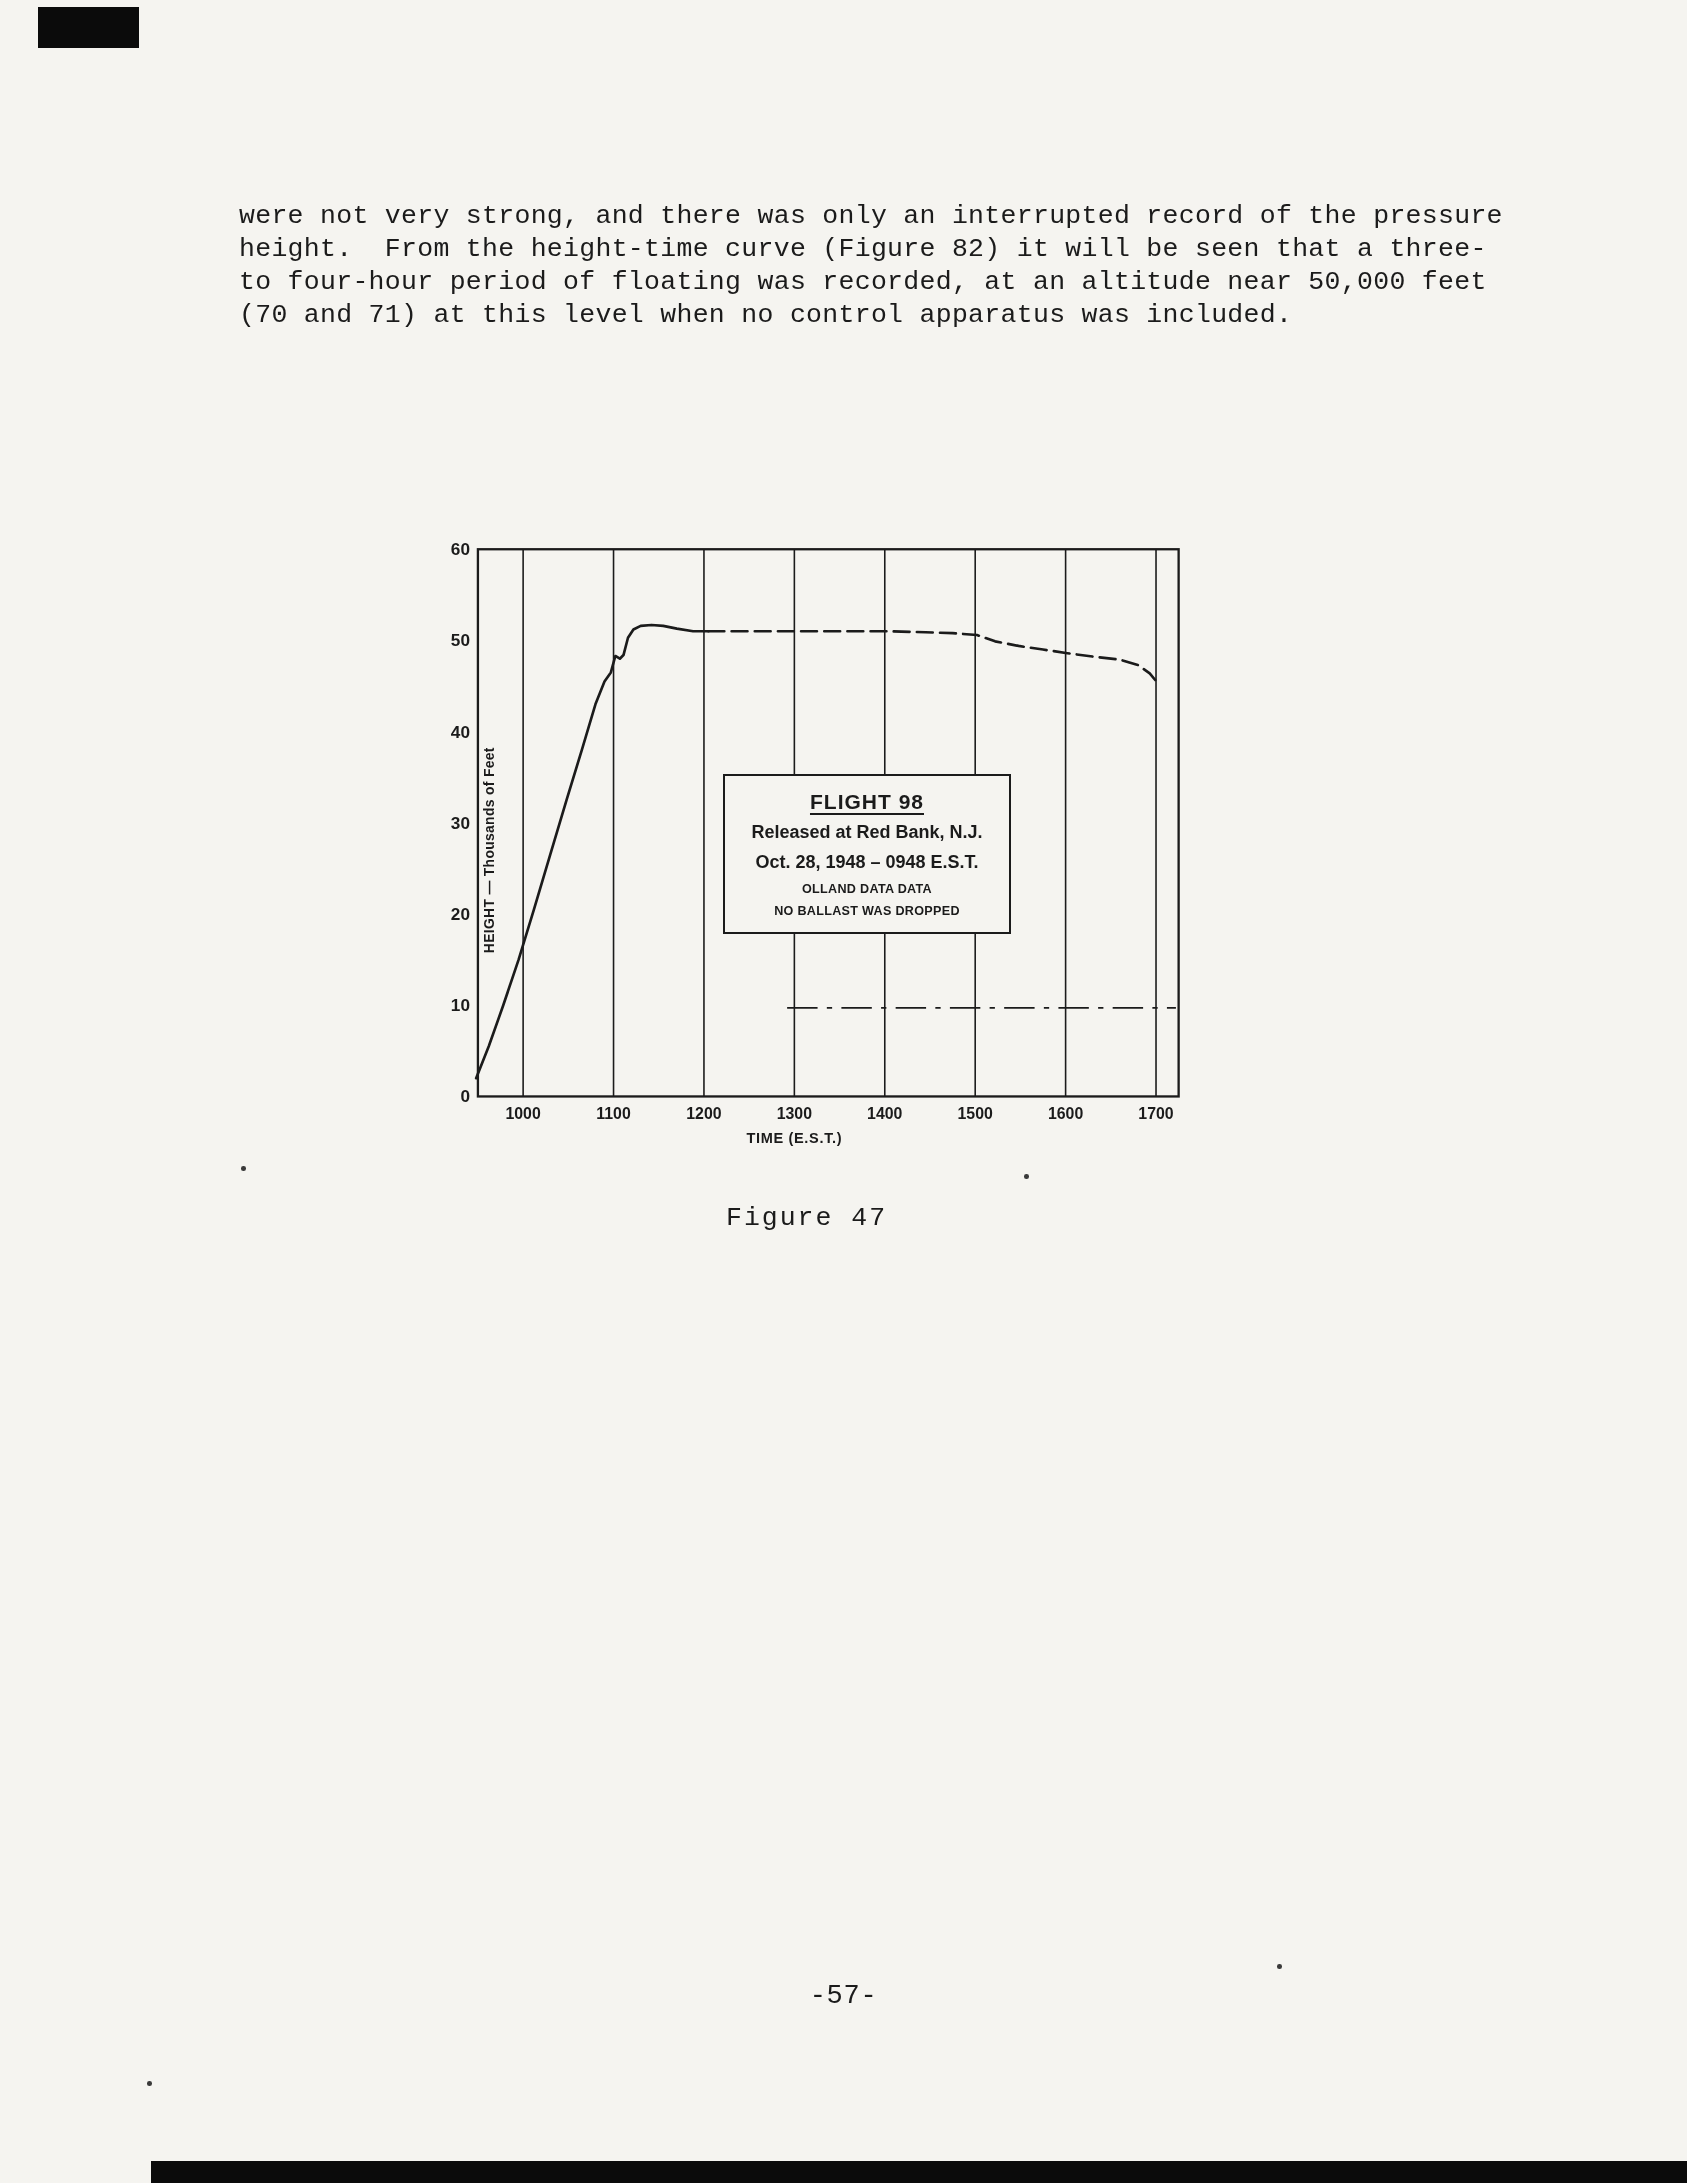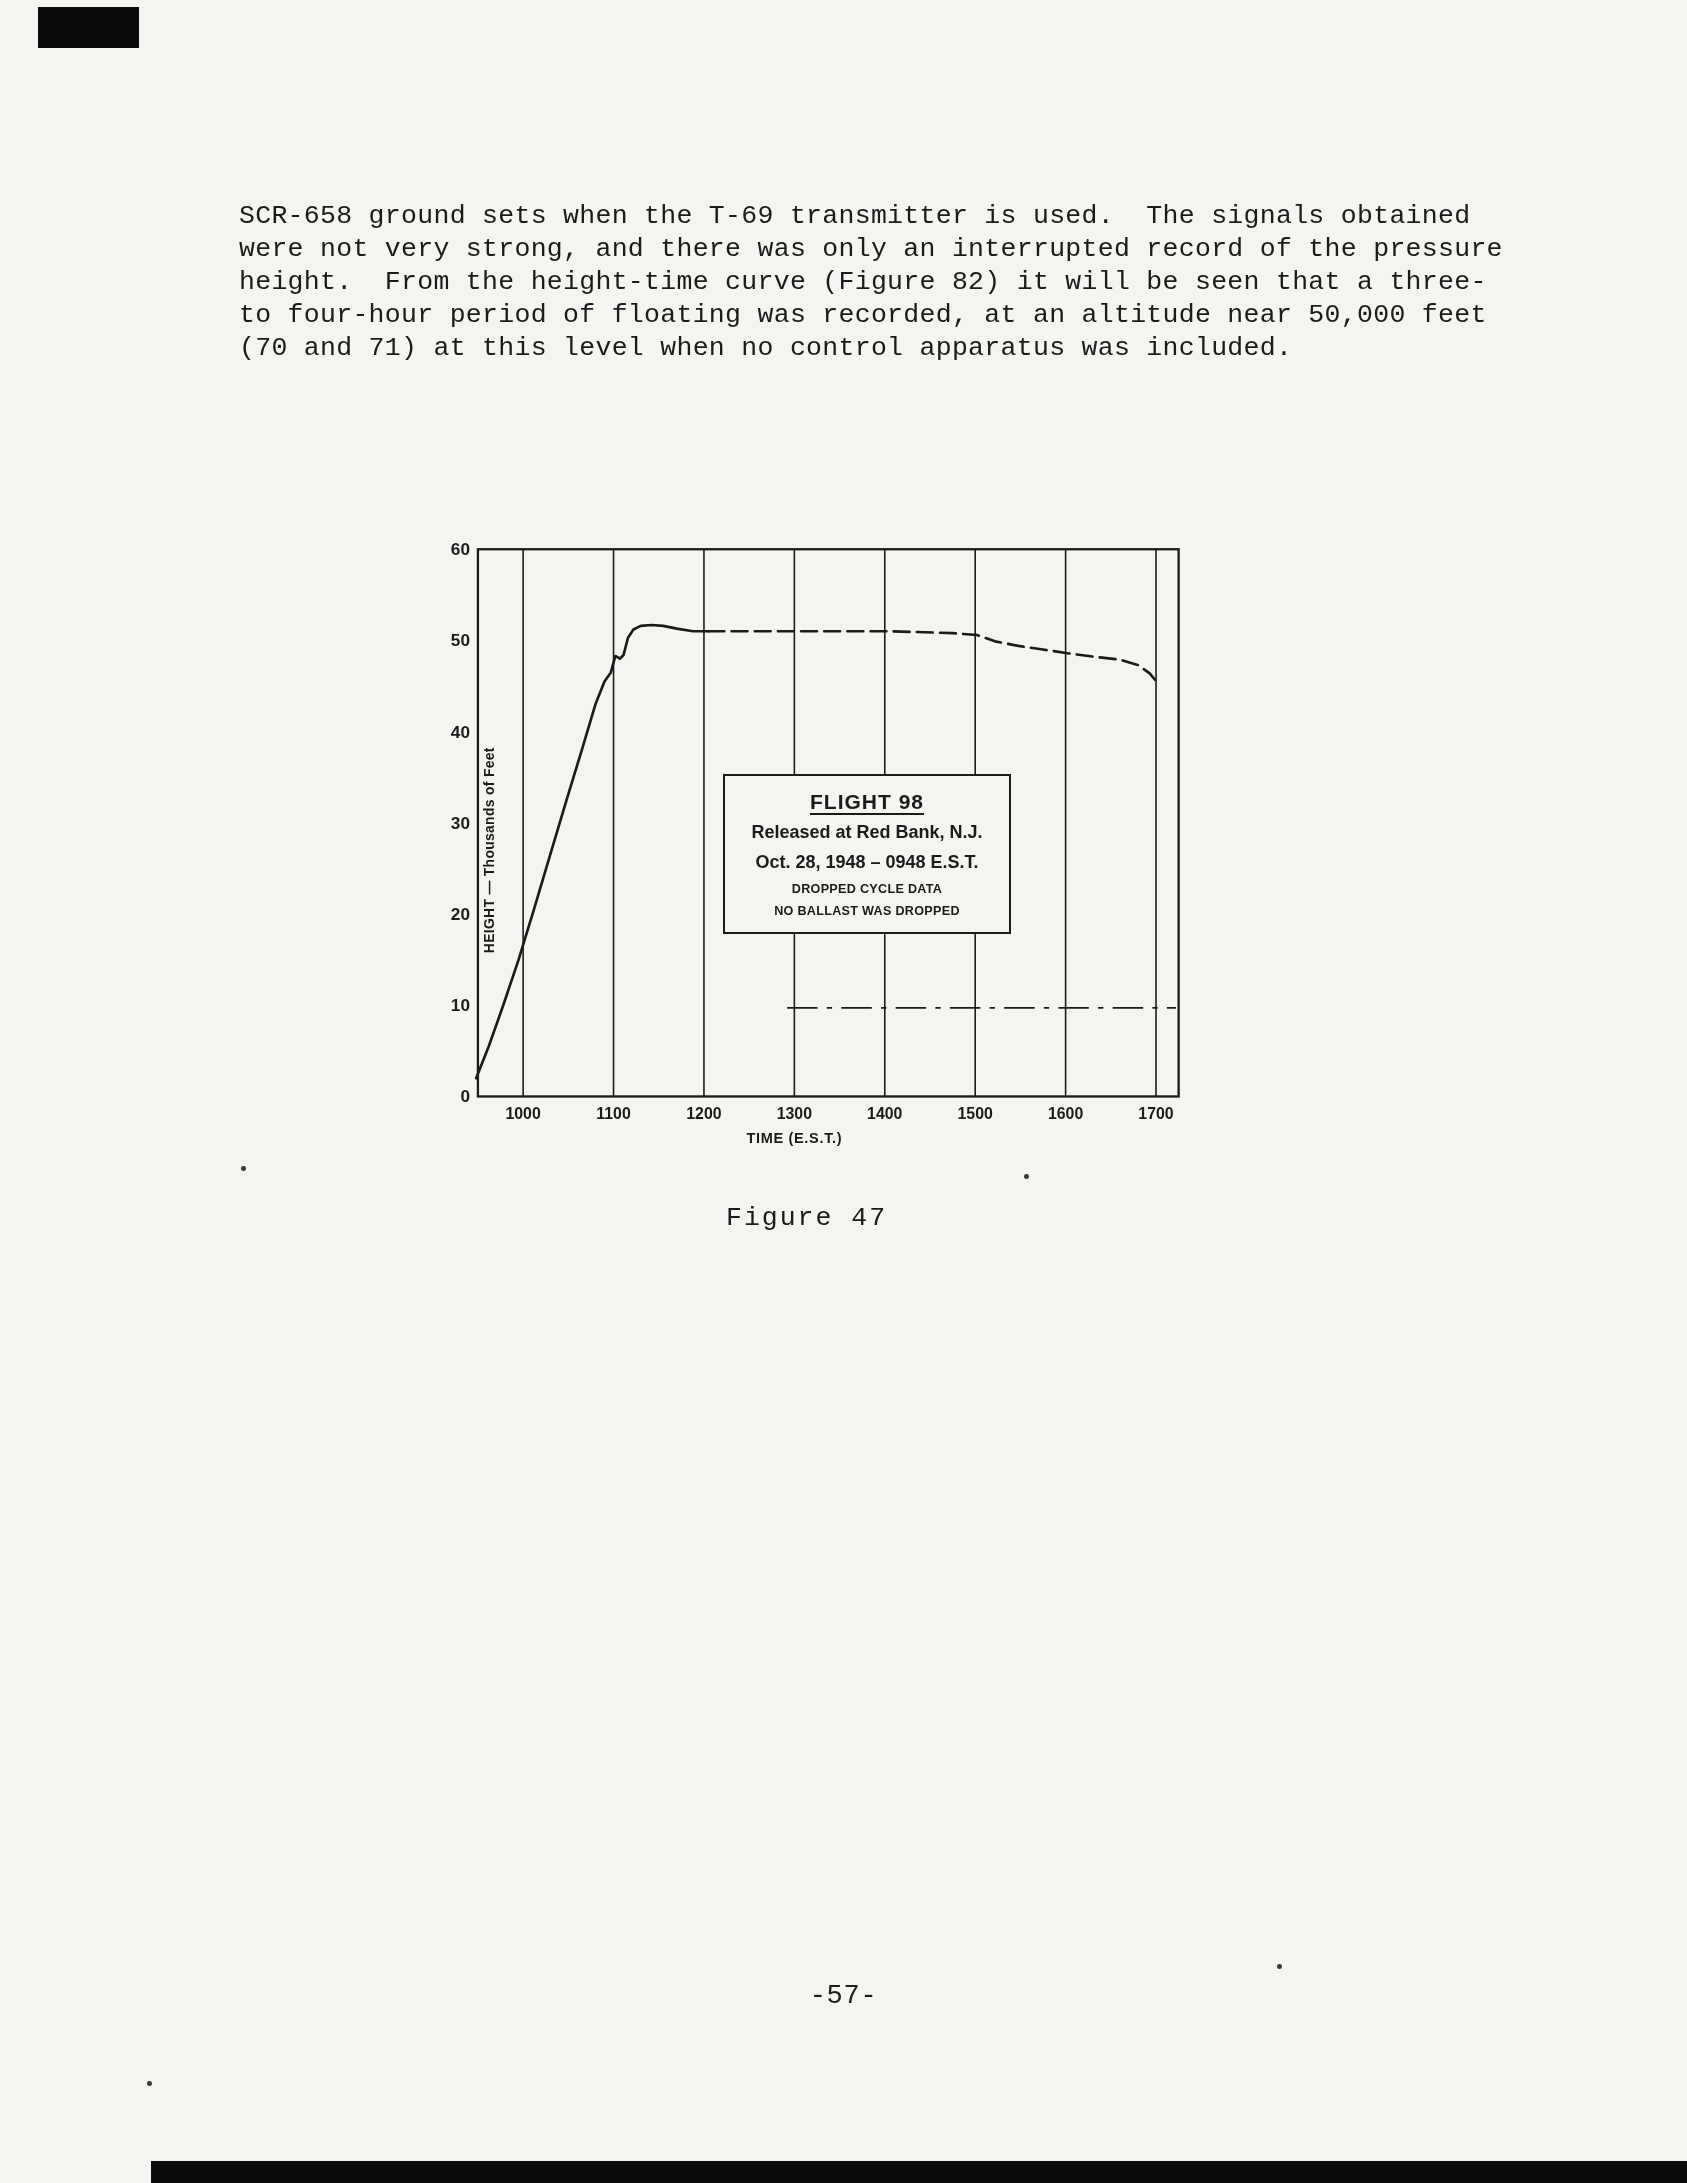--- a/index.html
+++ b/index.html
@@ -39,21 +39,20 @@
 <div class="page">
 
   <div class="artifact" id="artifact-top-left"></div>
   <div class="artifact" id="artifact-bottom-bar"></div>
   <div class="speck" style="left:241px;top:1166px;"></div>
   <div class="speck" style="left:1024px;top:1174px;"></div>
   <div class="speck" style="left:1277px;top:1964px;"></div>
   <div class="speck" style="left:147px;top:2081px;"></div>
 
   <div class="paragraph">
-    <div class="typewriter-line">SCR-658 ground sets when the T-69 transmitter is used.  The signals obtained</div>
     <div class="typewriter-line">were not very strong, and there was only an interrupted record of the pressure</div>
     <div class="typewriter-line">height.  From the height-time curve (Figure 82) it will be seen that a three-</div>
     <div class="typewriter-line">to four-hour period of floating was recorded, at an altitude near 50,000 feet</div>
     <div class="typewriter-line">(70 and 71) at this level when no control apparatus was included.</div>
   </div>
 
   <div class="chart-area">
     <svg id="chart-svg" width="794" height="622" viewBox="0 0 1200 940">
         <line x1="151.32258064516128" y1="20" x2="151.32258064516128" y2="847" stroke="#1b1b1b" stroke-width="2.4"></line>
         <line x1="287.9677419354839" y1="20" x2="287.9677419354839" y2="847" stroke="#1b1b1b" stroke-width="2.4"></line>
@@ -83,21 +82,21 @@
         <text transform="translate(107 474.85) rotate(-90)" text-anchor="middle" class="axis-label ylabel">HEIGHT — Thousands of Feet</text>
         <line x1="550.3264516129032" y1="713.3016666666667" x2="1137.9006451612904" y2="713.3016666666667" stroke="#1b1b1b" stroke-width="2.6" stroke-dasharray="46 14 8 14"></line>
         <polyline points="80.3,819.4 99.4,771.2 121.3,709.2 144.5,640.3 167.7,564.4 192.3,481.7 216.9,399.0 240.1,323.2 260.6,254.3 274.3,219.9 283.9,206.1 290.7,181.3 297.5,185.4 303.0,179.9 309.8,153.7 318.0,141.3 329.0,135.8 345.4,134.4 363.1,135.8 383.6,139.9 408.2,144.0 431.4,144.0" fill="none" stroke="#1b1b1b" stroke-width="4" stroke-linejoin="round" stroke-linecap="round"></polyline>
         <polyline points="431.4,144.0 499.8,144.0 568.1,144.0 636.4,144.0 704.7,144.0 759.4,145.4 800.4,146.8 837.3,149.6 864.6,159.2 900.1,166.1 937.0,171.6 973.9,177.1 1014.9,182.6 1053.2,186.8 1080.5,195.0 1098.3,207.5 1111.9,224.0" fill="none" stroke="#1b1b1b" stroke-width="4" stroke-linejoin="round" stroke-linecap="round" stroke-dasharray="24 11"></polyline>
       </svg>
 
     <div class="annotation-box">
       <div class="ann-title">FLIGHT 98</div>
       <div class="ann-line">Released at Red Bank, N.J.</div>
       <div class="ann-line">Oct. 28, 1948 – 0948 E.S.T.</div>
-      <div class="ann-small">DROPPED CYCLE DATA</div>
+      <div class="ann-small">OLLAND DATA DATA</div>
       <div class="ann-small">NO BALLAST WAS DROPPED</div>
     </div>
   </div>
 
   <div class="figure-caption">Figure 47</div>
 
   <div class="page-number">-57-</div>
 
 </div>
 

